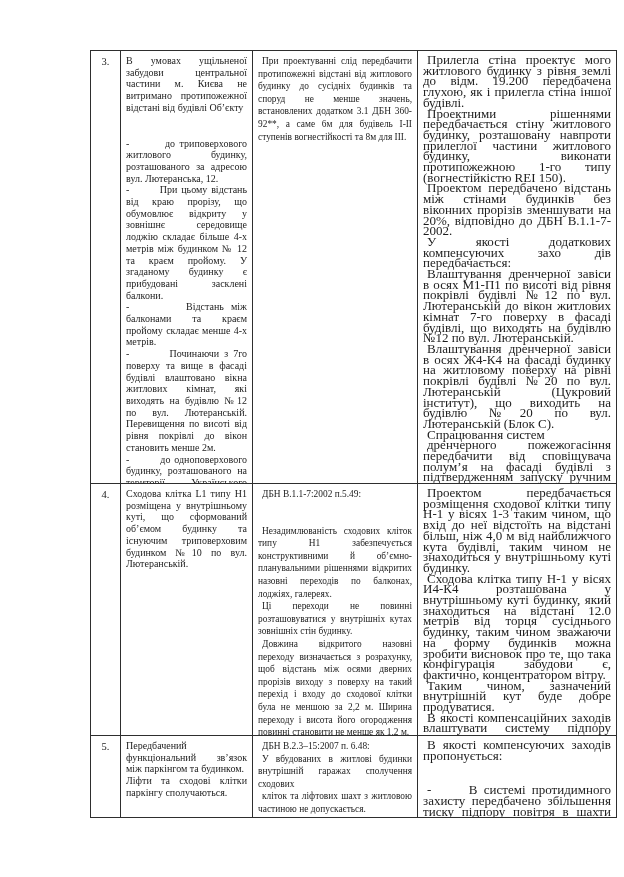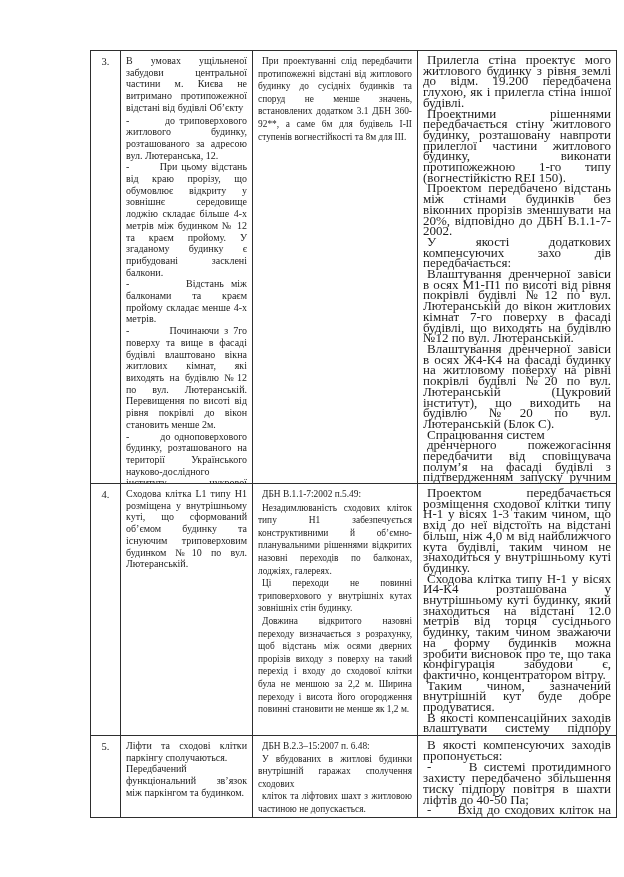--- a/index.html
+++ b/index.html
@@ -40,21 +40,21 @@
   .num {
     text-align:center;
     padding-top:5px;
     font-size:10.5px;
   }
   .c2 { font-size:10px;  line-height:11.7px; }
   .c3 { font-size:9.4px;  line-height:12.6px; }
   .c4 { font-size:13px;    line-height:10.7px; }
   p { margin:0; text-align:justify; }
   .c3 p, .c4 p { text-indent:4px; }
-  .sp { margin-top:1px; }
+  .sp { margin-top:24px; }
 </style>
 </head>
 <body>
 
 <div class="page">
   <div class="doc-table">
 
     <div class="row r3">
       <div class="cell num">
         <span>3.</span>
@@ -85,38 +85,38 @@
     <div class="row r4">
       <div class="cell num">
         <span>4.</span>
       </div>
       <div class="cell c2">
         <p>Сходова клітка L1 типу Н1 розміщена у внутрішньому куті, що сформований об’ємом будинку та існуючим триповерховим будинком №10 по вул. Лютеранській.</p>
       </div>
       <div class="cell c3">
         <p>ДБН В.1.1-7:2002 п.5.49:</p>
         <p class="sp">Незадимлюваність сходових кліток типу Н1 забезпечується конструктивними й об’ємно-планувальними рішеннями відкритих назовні переходів по балконах, лоджіях, галереях.</p>
-        <p>Ці переходи не повинні триповерхового у внутрішніх кутах зовнішніх стін будинку.</p>
+        <p>Ці переходи не повинні розташовуватися у внутрішніх кутах зовнішніх стін будинку.</p>
         <p>Довжина відкритого назовні переходу визначається з розрахунку, щоб відстань між осями дверних прорізів виходу з поверху на такий перехід і входу до сходової клітки була не меншою за 2,2 м. Ширина переходу і висота його огородження повинні становити не менше як 1,2 м.</p>
       </div>
       <div class="cell c4">
         <p>Проектом передбачається розміщення сходової клітки типу Н-1 у вісях 1-3 таким чином, що вхід до неї відстоїть на відстані більш, ніж 4,0 м від найближчого кута будівлі, таким чином не знаходиться у внутрішньому куті будинку.</p>
         <p>Сходова клітка типу Н-1 у вісях И4-К4 розташована у внутрішньому куті будинку, який знаходиться на відстані 12.0 метрів від торця сусіднього будинку, таким чином зважаючи на форму будинків можна зробити висновок про те, що така конфігурація забудови є, фактично, концентратором вітру.</p>
         <p>Таким чином, зазначений внутрішній кут буде добре продуватися.</p>
         <p>В якості компенсаційних заходів влаштувати систему підпору повітря в сходову клітку Н1 з розбивкою її на зони з урахуванням гранично допустимого надлишкового тиску повітря.</p>
       </div>
     </div>
 
     <div class="row r5">
       <div class="cell num">
         <span>5.</span>
       </div>
       <div class="cell c2">
+        <p>Передбачений функціональний зв’язок між паркінгом та будинком.</p>
         <p>Ліфти та сходові клітки паркінгу сполучаються.</p>
-        <p>Передбачений функціональний зв’язок між паркінгом та будинком.</p>
       </div>
       <div class="cell c3">
         <p>ДБН В.2.3–15:2007 п. 6.48:</p>
         <p>У вбудованих в житлові будинки внутрішній гаражах сполучення сходових</p>
         <p>кліток та ліфтових шахт з житловою частиною не допускається.</p>
       </div>
       <div class="cell c4">
         <p>В якості компенсуючих заходів пропонується:</p>
         <p class="sp">-&nbsp;&nbsp;&nbsp;&nbsp;&nbsp;&nbsp;В системі протидимного захисту передбачено збільшення тиску підпору повітря в шахти ліфтів до 40-50 Па;</p>
         <p>-&nbsp;&nbsp;&nbsp;&nbsp;&nbsp;&nbsp;Вхід до сходових кліток на рівні</p>

